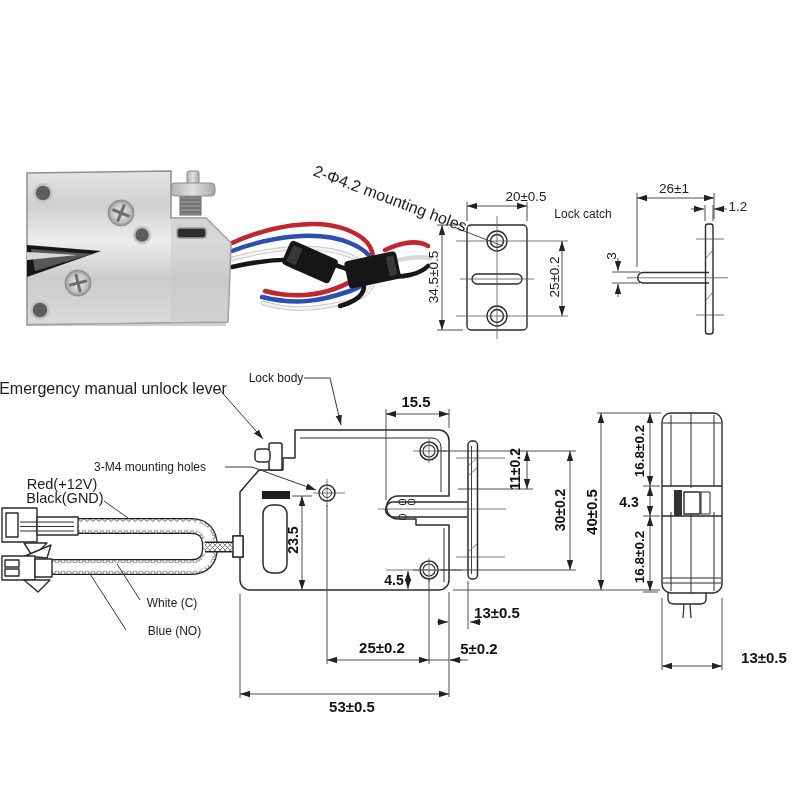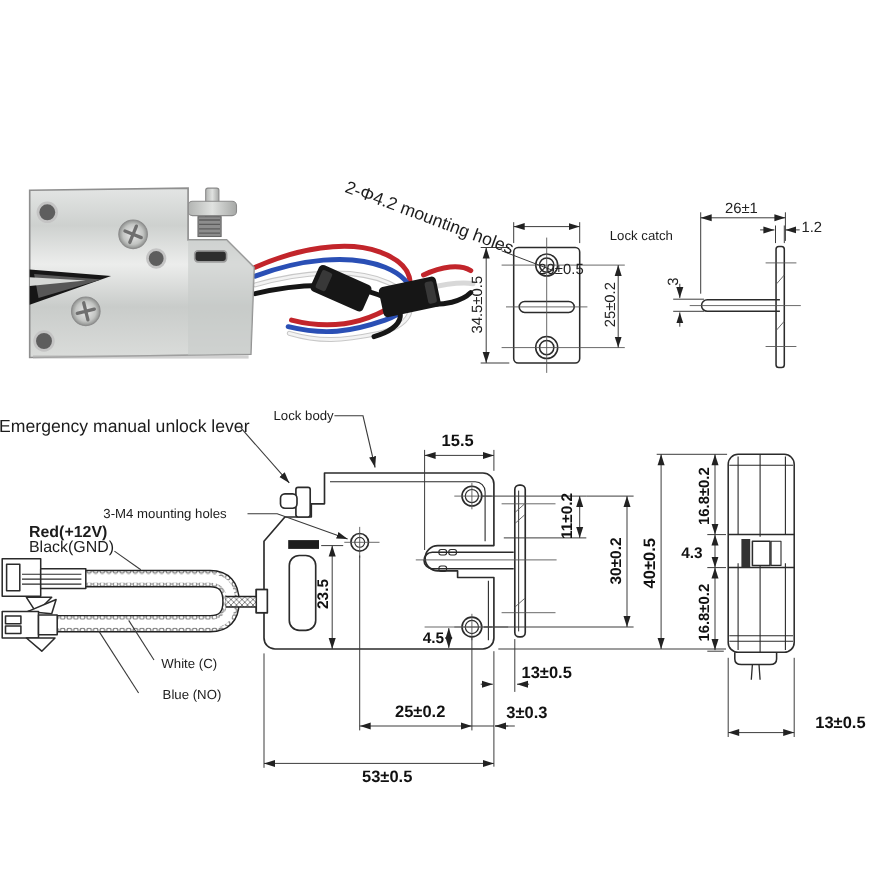--- a/index.html
+++ b/index.html
@@ -273,42 +273,42 @@
     <path d="M140,600 L117,564"></path>
     <path d="M126,630 L90,574"></path>
   </g>
 </svg>
 
 <span class="t rot" style="left:390px;top:199px;font-size:16px;">2-Φ4.2 mounting holes</span>
 <span class="t" style="left:583px;top:214px;">Lock catch</span>
 <span class="t" style="left:113px;top:389px;font-size:16px;">Emergency manual unlock lever</span>
 <span class="t" style="left:276px;top:378px;">Lock body</span>
 <span class="t" style="left:150px;top:467px;">3-M4 mounting holes</span>
-<span class="t sm" style="left:62px;top:484px;font-weight:bold;">Red(+12V)</span>
+<span class="t sm" style="left:62px;top:484px;">Red(+12V)</span>
 <span class="t sm" style="left:65px;top:498px;">Black(GND)</span>
 <span class="t" style="left:172px;top:603px;">White (C)</span>
 <span class="t" style="left:152px;top:631px;padding-left:45px;">Blue (NO)</span>
 
-<span class="t dim" style="left:510px;top:197px;margin-top:48px;">20±0.5</span>
+<span class="t dim" style="left:526px;top:197px;">20±0.5</span>
 <span class="t dim r90" style="left:434px;top:277px;">34.5±0.5</span>
 <span class="t dim r90" style="left:555px;top:277px;">25±0.2</span>
 
 <span class="t dim" style="left:674px;top:189px;">26±1</span>
 <span class="t dim" style="left:738px;top:207px;">1.2</span>
 <span class="t dim r90" style="left:612px;top:256px;">3</span>
 
 <span class="t dimb" style="left:416px;top:401px;">15.5</span>
 <span class="t dimb r90" style="left:515px;top:469px;font-size:14px;">11±0.2</span>
 <span class="t dimb r90" style="left:560px;top:510px;font-size:14px;">30±0.2</span>
 <span class="t dimb r90" style="left:591px;top:512px;">40±0.5</span>
 <span class="t dimb r90" style="left:293px;top:540px;font-size:14px;">23.5</span>
 <span class="t dimb" style="left:394px;top:580px;font-size:14px;">4.5</span>
 <span class="t dimb" style="left:497px;top:612px;">13±0.5</span>
 <span class="t dimb" style="left:382px;top:647px;">25±0.2</span>
-<span class="t dimb" style="left:479px;top:648px;">3±0.3</span>
+<span class="t dimb" style="left:479px;top:648px;">5±0.2</span>
 <span class="t dimb" style="left:352px;top:706px;">53±0.5</span>
 
 <span class="t dimb r90" style="left:640px;top:451px;font-size:13.5px;">16.8±0.2</span>
 <span class="t dimb" style="left:629px;top:502px;font-size:14px;">4.3</span>
 <span class="t dimb r90" style="left:640px;top:557px;font-size:13.5px;">16.8±0.2</span>
 <span class="t dimb" style="left:764px;top:657px;">13±0.5</span>
 
 </div>
 
 </body></html>

